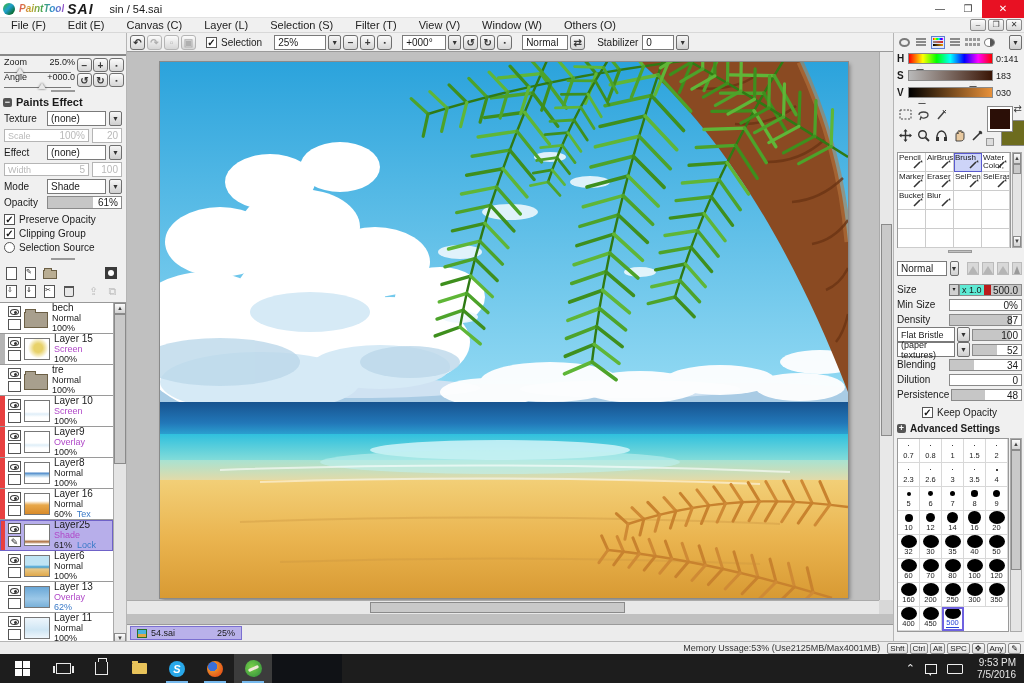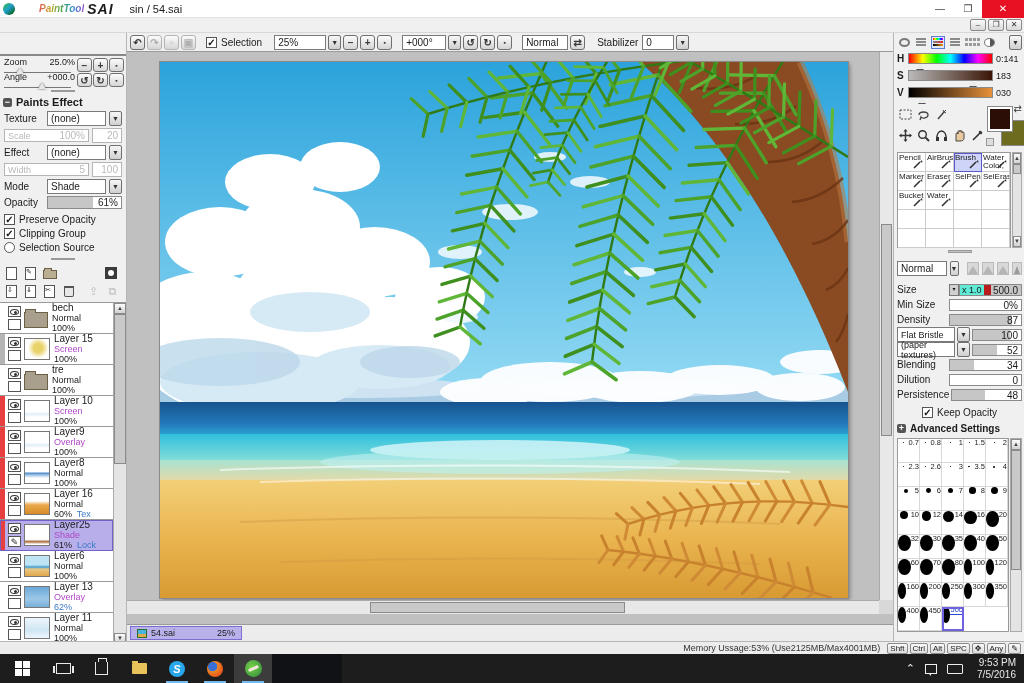--- a/index.html
+++ b/index.html
@@ -7,21 +7,21 @@
     font-family:"Liberation Sans", sans-serif; font-size:11px; color:#1a1a1a; }
   #app { position:relative; width:1024px; height:683px; }
 
   
   #titlebar { position:absolute; left:0; top:0; width:1024px; height:18px; background:#fff;
     display:flex; align-items:center; border-bottom:1px solid #e2e2e2; }
   .logo-ball { width:12px; height:12px; border-radius:50%; margin:0 4px 0 3px;
     background:linear-gradient(135deg,#35b24a 10%,#1f9fd0 45%,#0c6f3a 80%); }
   .logo-paint { font-style:italic; font-size:10px; font-weight:bold;
     background:linear-gradient(90deg,#e05555,#caa52a,#49a84b,#2f8fd2,#9a55c8);
-    -webkit-background-clip:text; background-clip:text;margin-left:20px; -webkit-text-fill-color:transparent; }
+    -webkit-background-clip:text; background-clip:text; -webkit-text-fill-color:transparent; }
   .logo-sai { font-style:italic; font-weight:bold; font-size:14px; margin:0 6px 0 3px; letter-spacing:1px; }
   .doc-title { font-size:11px; margin-left:10px; }
   #win-controls { margin-left:auto; display:flex; height:18px; }
   .wbtn { width:28px; height:18px; display:flex; align-items:center; justify-content:center;
     font-size:10px; color:#444; }
   .wbtn.close { background:#e81123; color:#fff; width:42px; }
 
   #menubar { position:absolute; left:0; top:18px; width:1024px; height:15px; background:#f0f0f0;
     display:flex; align-items:center; border-bottom:1px solid #d8d8d8; }
   .menu-item { padding:0 11px; font-size:11px; color:#222; }
@@ -189,22 +189,22 @@
   .srow { display:flex; align-items:center; height:15px; gap:2px; }
   .srow .sl { flex:1; font-size:10px; }
   .srow .ctl { width:73px; display:flex; align-items:center; }
   .srow .slider { flex:1; height:12px; }
   .sizebtn { width:10px; height:12px; border:1px solid #777; background:#d0d0d0; font-size:6px; text-align:center; }
   .xseg { background:#5eead4; border-right:7px solid #b91c1c; font-size:9px; padding:0 2px; line-height:11px; }
   #keeprow { display:flex; justify-content:center; align-items:center; gap:4px; height:16px; margin-top:2px; font-size:10px; }
   #advrow { display:flex; align-items:center; gap:4px; height:16px; font-size:10px; font-weight:bold; }
   #sizewrap { display:flex; margin-top:2px; }
   #sizegrid { display:grid; grid-template-columns:repeat(5,22px); grid-auto-rows:24px; background:#fff; border:1px solid #999; }
-  .szcell { border-right:1px solid #d8d8d8; border-bottom:1px solid #d8d8d8; display:flex; flex-direction:row;
-    align-items:center; justify-content:flex-end; padding-bottom:16px; position:relative; }
+  .szcell { border-right:1px solid #d8d8d8; border-bottom:1px solid #d8d8d8; display:flex; flex-direction:column;
+    align-items:center; justify-content:flex-end; padding-bottom:2px; position:relative; }
   .szdot { background:#000; border-radius:50%; margin:auto; }
   .szlab { font-size:7.5px; line-height:8px; }
   .szcell.sel { outline:2px solid #6f62e0; outline-offset:-2px; }
   .szcell.sel .szlab { border-bottom:1px solid #2a46d8; color:#2a46d8; }
   #size-scroll { width:13px; margin-left:1px; background:#e4e4e4; border:1px solid #aaa; }
 
   
   #statusbar { position:absolute; left:0; top:641px; width:1024px; height:13px; background:#ececec;
     border-top:1px solid #b5b5b5; display:flex; align-items:center; justify-content:flex-end; gap:3px; padding-right:3px; }
   #statusbar .mem { font-size:9px; color:#333; margin-right:4px; }
@@ -254,20 +254,31 @@
     <span class="logo-sai">SAI</span>
     <span class="doc-title">sin / 54.sai</span>
     <div id="win-controls">
       <div class="wbtn">—</div>
       <div class="wbtn">❐</div>
       <div class="wbtn close">✕</div>
     </div>
   </div>
 
   <div id="menubar">
+    <div id="menu-items" style="display:flex">
+        <span class="menu-item">File (F)</span>
+        <span class="menu-item">Edit (E)</span>
+        <span class="menu-item">Canvas (C)</span>
+        <span class="menu-item">Layer (L)</span>
+        <span class="menu-item">Selection (S)</span>
+        <span class="menu-item">Filter (T)</span>
+        <span class="menu-item">View (V)</span>
+        <span class="menu-item">Window (W)</span>
+        <span class="menu-item">Others (O)</span>
+      </div>
     <div id="docwin-controls">
       <div class="dwbtn">–</div>
       <div class="dwbtn">❐</div>
       <div class="dwbtn">✕</div>
     </div>
   </div>
 
   <div id="main">
 
     <div id="leftpanel">
@@ -1115,21 +1126,21 @@
                 <path d="M7,3 l2,-2 l0.5,2.5 Z" fill="#333"></path>
               </svg></div>
             <div class="bcell"><span>SelEras</span><svg width="10" height="10" style="position:absolute;right:2px;bottom:2px">
                 <path d="M1,9 L7,3" stroke="#333" stroke-width="1.6"></path>
                 <path d="M7,3 l2,-2 l0.5,2.5 Z" fill="#333"></path>
               </svg></div>
             <div class="bcell"><span>Bucket</span><svg width="10" height="10" style="position:absolute;right:2px;bottom:2px">
                 <path d="M1,9 L7,3" stroke="#333" stroke-width="1.6"></path>
                 <path d="M7,3 l2,-2 l0.5,2.5 Z" fill="#333"></path>
               </svg></div>
-            <div class="bcell"><span>Water</span><svg width="10" height="10" style="position:absolute;right:2px;bottom:2px">
+            <div class="bcell"><span>Blur</span><svg width="10" height="10" style="position:absolute;right:2px;bottom:2px">
                 <path d="M1,9 L7,3" stroke="#333" stroke-width="1.6"></path>
                 <path d="M7,3 l2,-2 l0.5,2.5 Z" fill="#333"></path>
               </svg></div>
             <div class="bcell"></div>
             <div class="bcell"></div>
             <div class="bcell"></div>
             <div class="bcell"></div>
             <div class="bcell"></div>
             <div class="bcell"></div>
             <div class="bcell"></div>

